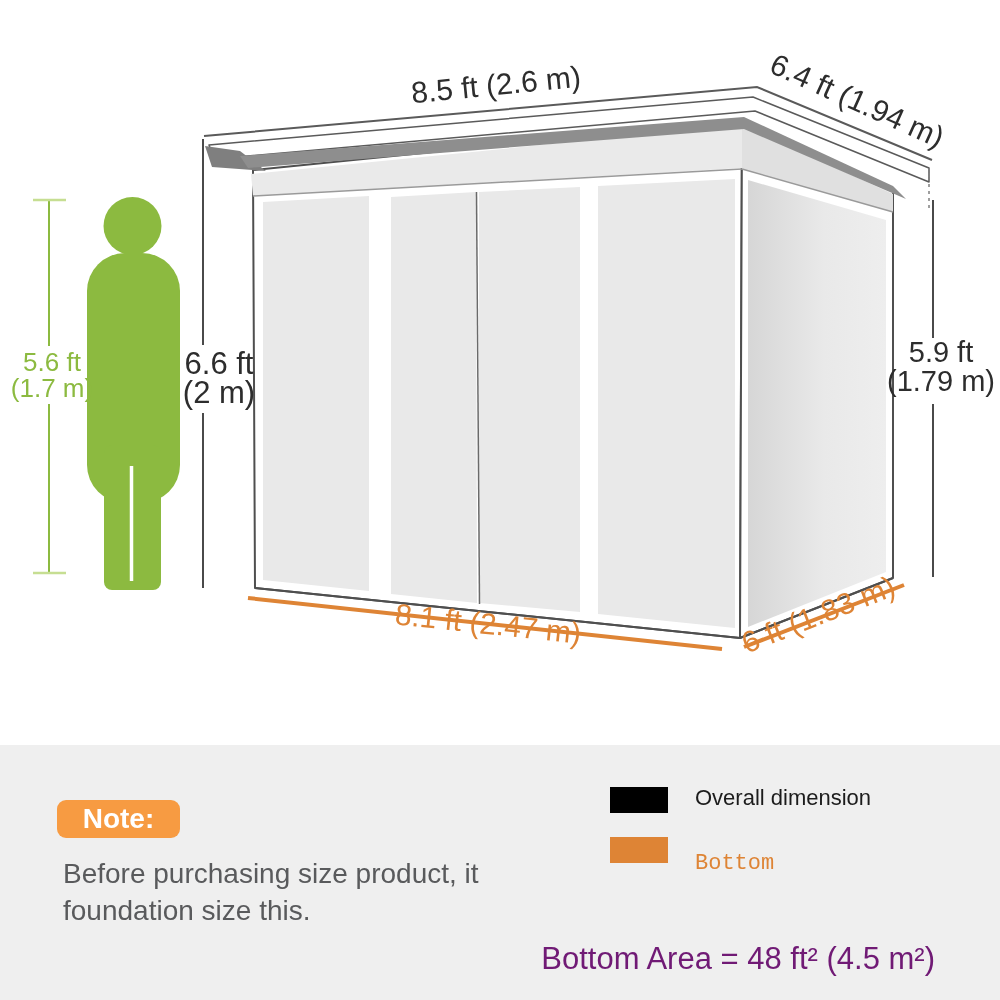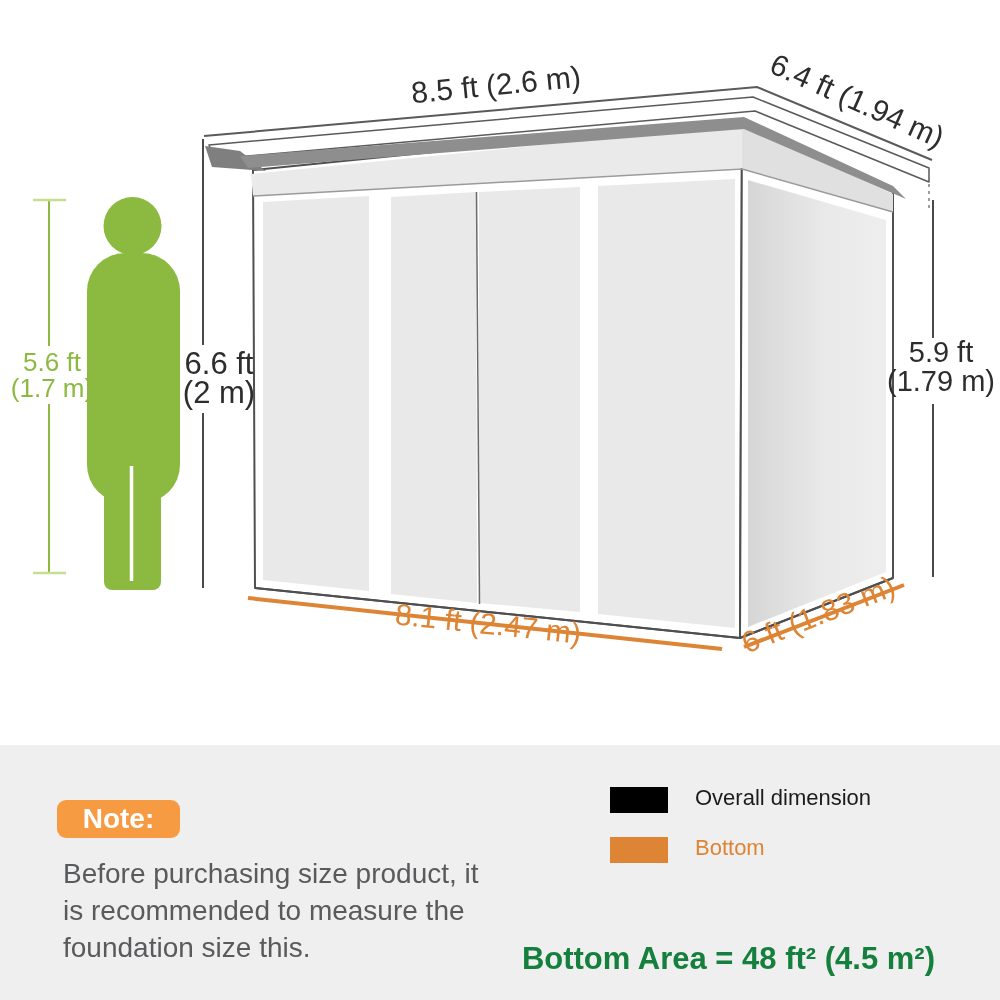--- a/index.html
+++ b/index.html
@@ -22,24 +22,24 @@
     border-radius:9px;color:#ffffff;font-size:28px;font-weight:bold;
     text-align:center;line-height:38px;
   }
   .note-text{
     position:absolute;left:63px;top:110px;color:#595a5c;font-size:28px;line-height:37px;
   }
   .note-text span{display:block;white-space:nowrap;}
   .legend-swatch{position:absolute;left:610px;width:58px;height:26px;}
   .legend-label{position:absolute;left:695px;font-size:22px;white-space:nowrap;}
   .sw1{top:42px;} .lb1{top:40px;}
-  .sw2{top:92px;} .lb2{top:90px;}
+  .sw2{top:92px;} .lb2{top:106px;font-family:Liberation Mono, monospace;}
   .bottom-area{
-    position:absolute;right:65px;top:196px;font-size:31px;font-weight:700;
-    color:#15803d;white-space:nowrap;
+    position:absolute;right:65px;top:196px;font-size:31px;font-weight:400;
+    color:#701a75;white-space:nowrap;
   }
 </style>
 </head>
 <body>
 
 <div id="stage">
 
   <svg id="diagram-svg" width="1000" height="745" viewBox="0 0 1000 745">
     <defs>
       <linearGradient id="sideGrad" x1="0" y1="0" x2="1" y2="0">
@@ -112,21 +112,20 @@
       <text x="487" y="634" font-size="30" text-anchor="middle" transform="rotate(6 487 634)" fill="#DE8435">8.1 ft (2.47 m)</text>
       <text x="822" y="624" font-size="30" text-anchor="middle" transform="rotate(-21.5 822 624)" fill="#DE8435">6 ft (1.83 m)</text>
     </g>
   </svg>
 
   <div class="band">
     <div class="note-badge" style="background-color: rgb(247, 155, 66);">Note:</div>
 
     <div class="note-text">
       <span>Before purchasing size product, it</span>
-      <span>is recommended to measure the</span>
       <span>foundation size this.</span>
     </div>
 
     <div class="legend-swatch sw1" style="background-color: rgb(0, 0, 0);"></div>
     <div class="legend-label lb1" style="color: rgb(28, 28, 28);">Overall dimension</div>
 
     <div class="legend-swatch sw2" style="background-color: rgb(222, 132, 53);"></div>
     <div class="legend-label lb2" style="color: rgb(222, 132, 53);">Bottom</div>
 
     <div class="bottom-area">Bottom Area = 48 ft² (4.5 m²)</div>

